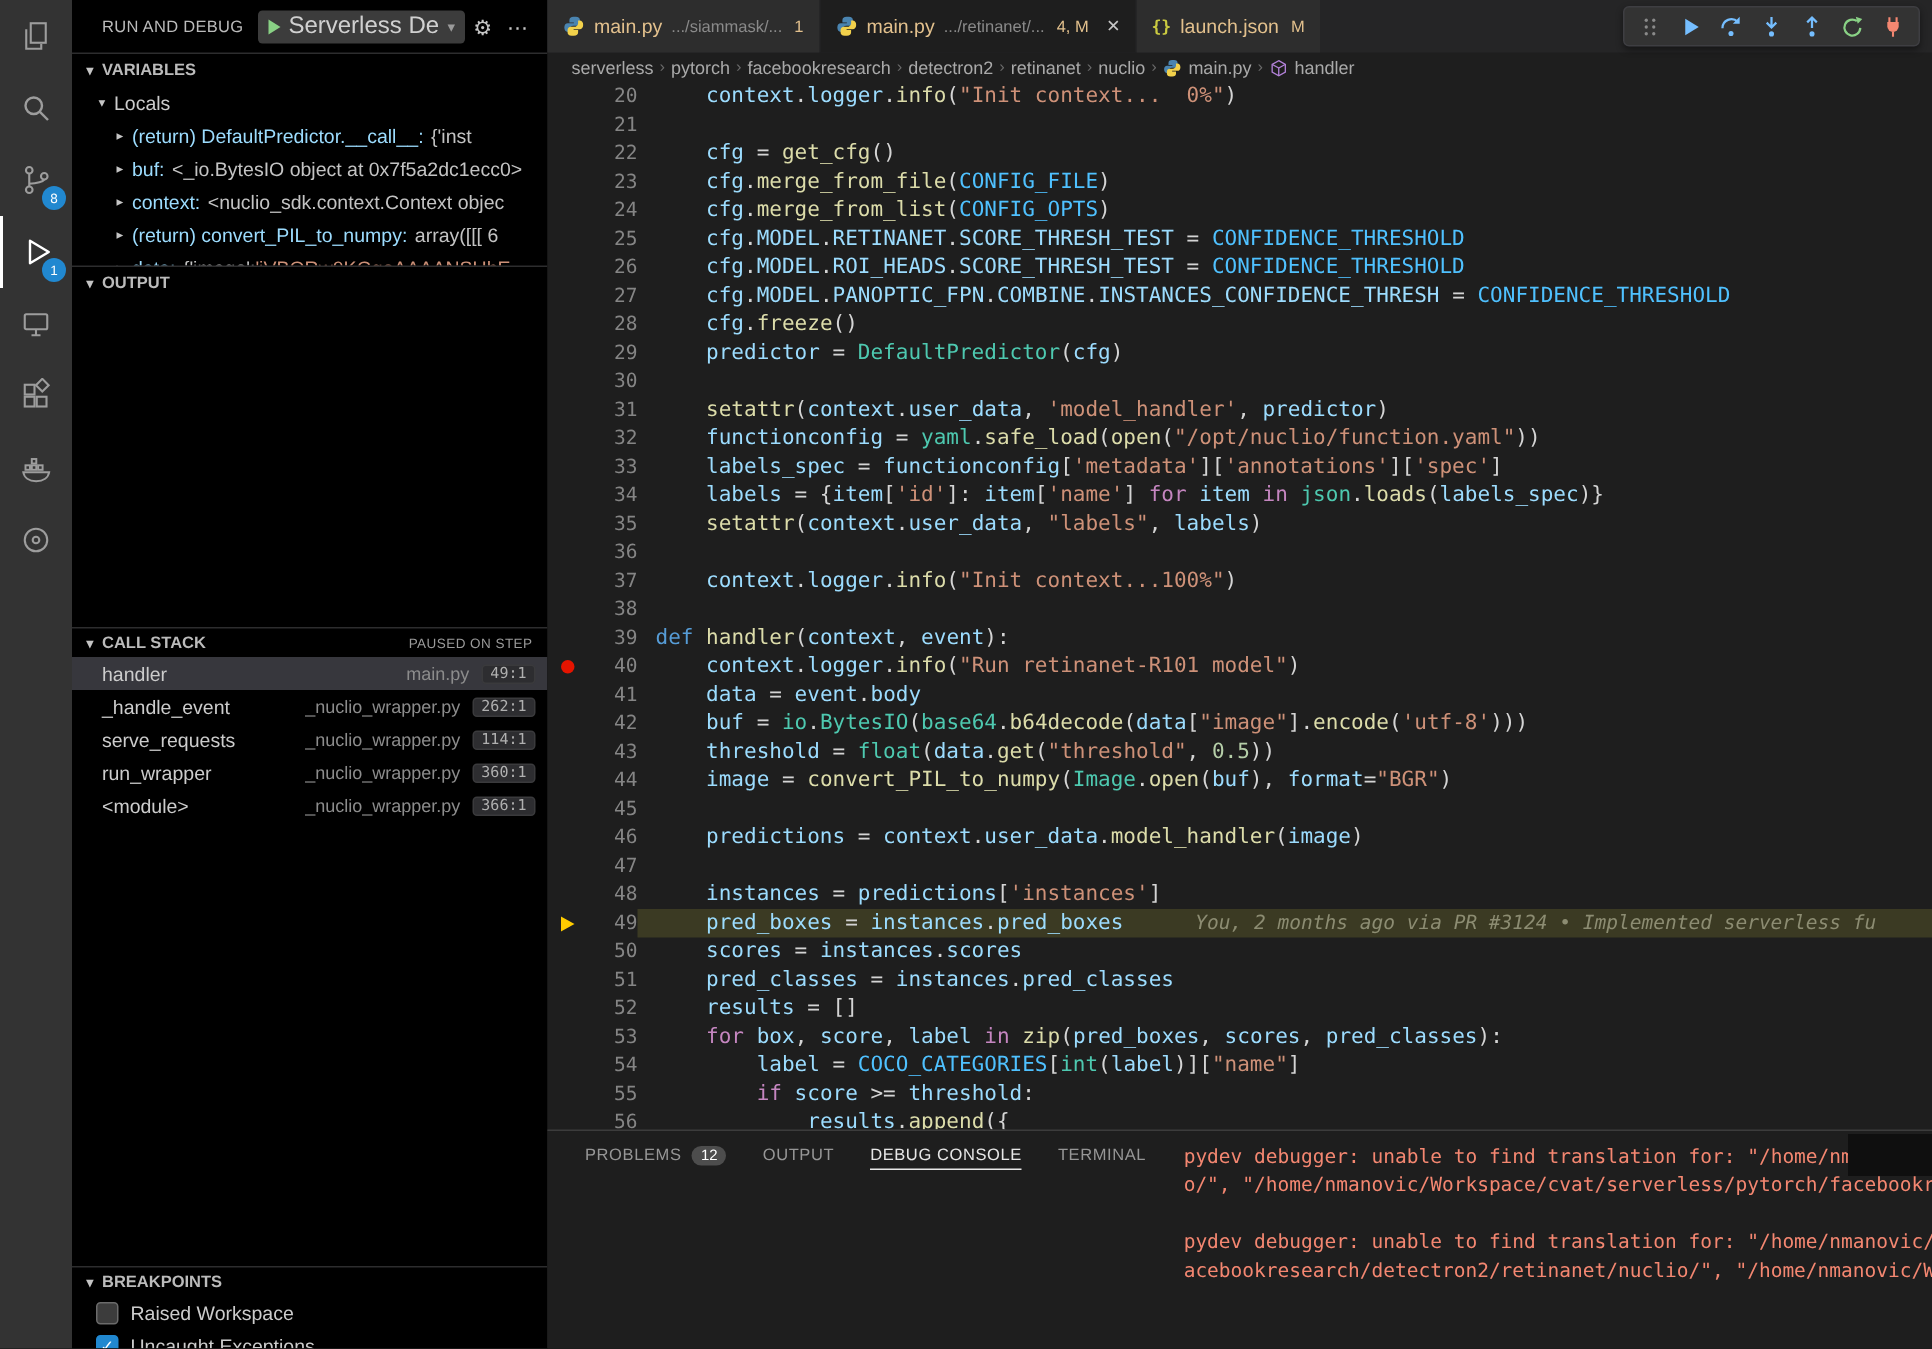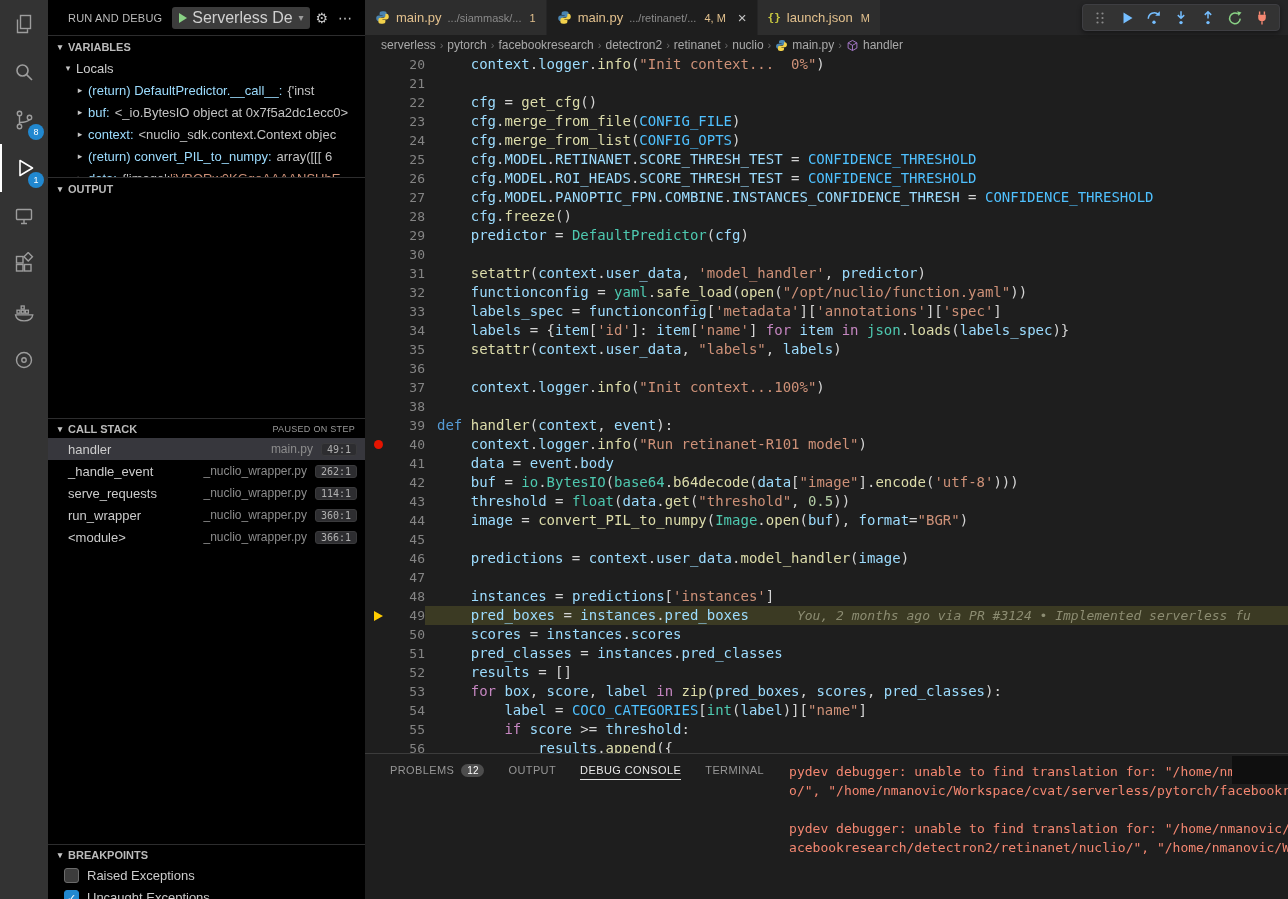--- a/index.html
+++ b/index.html
@@ -256,21 +256,21 @@
     <div class="sb-spacer"></div>
 
     <div class="bp-section">
       <div class="sec-h cs-h">
         <span class="twisty">▾</span>
         <span>BREAKPOINTS</span>
       </div>
       <div>
           <div class="bp-row">
             <span class="checkbox"></span>
-            <span class="bp-label">Raised Exceptions</span>
+            <span class="bp-label">Raised Workspace</span>
           </div>
           <div class="bp-row">
             <span class="checkbox checked">✓</span>
             <span class="bp-label">Uncaught Exceptions</span>
           </div>
         </div>
     </div>
   </div>
 
   <div class="editor-col">

